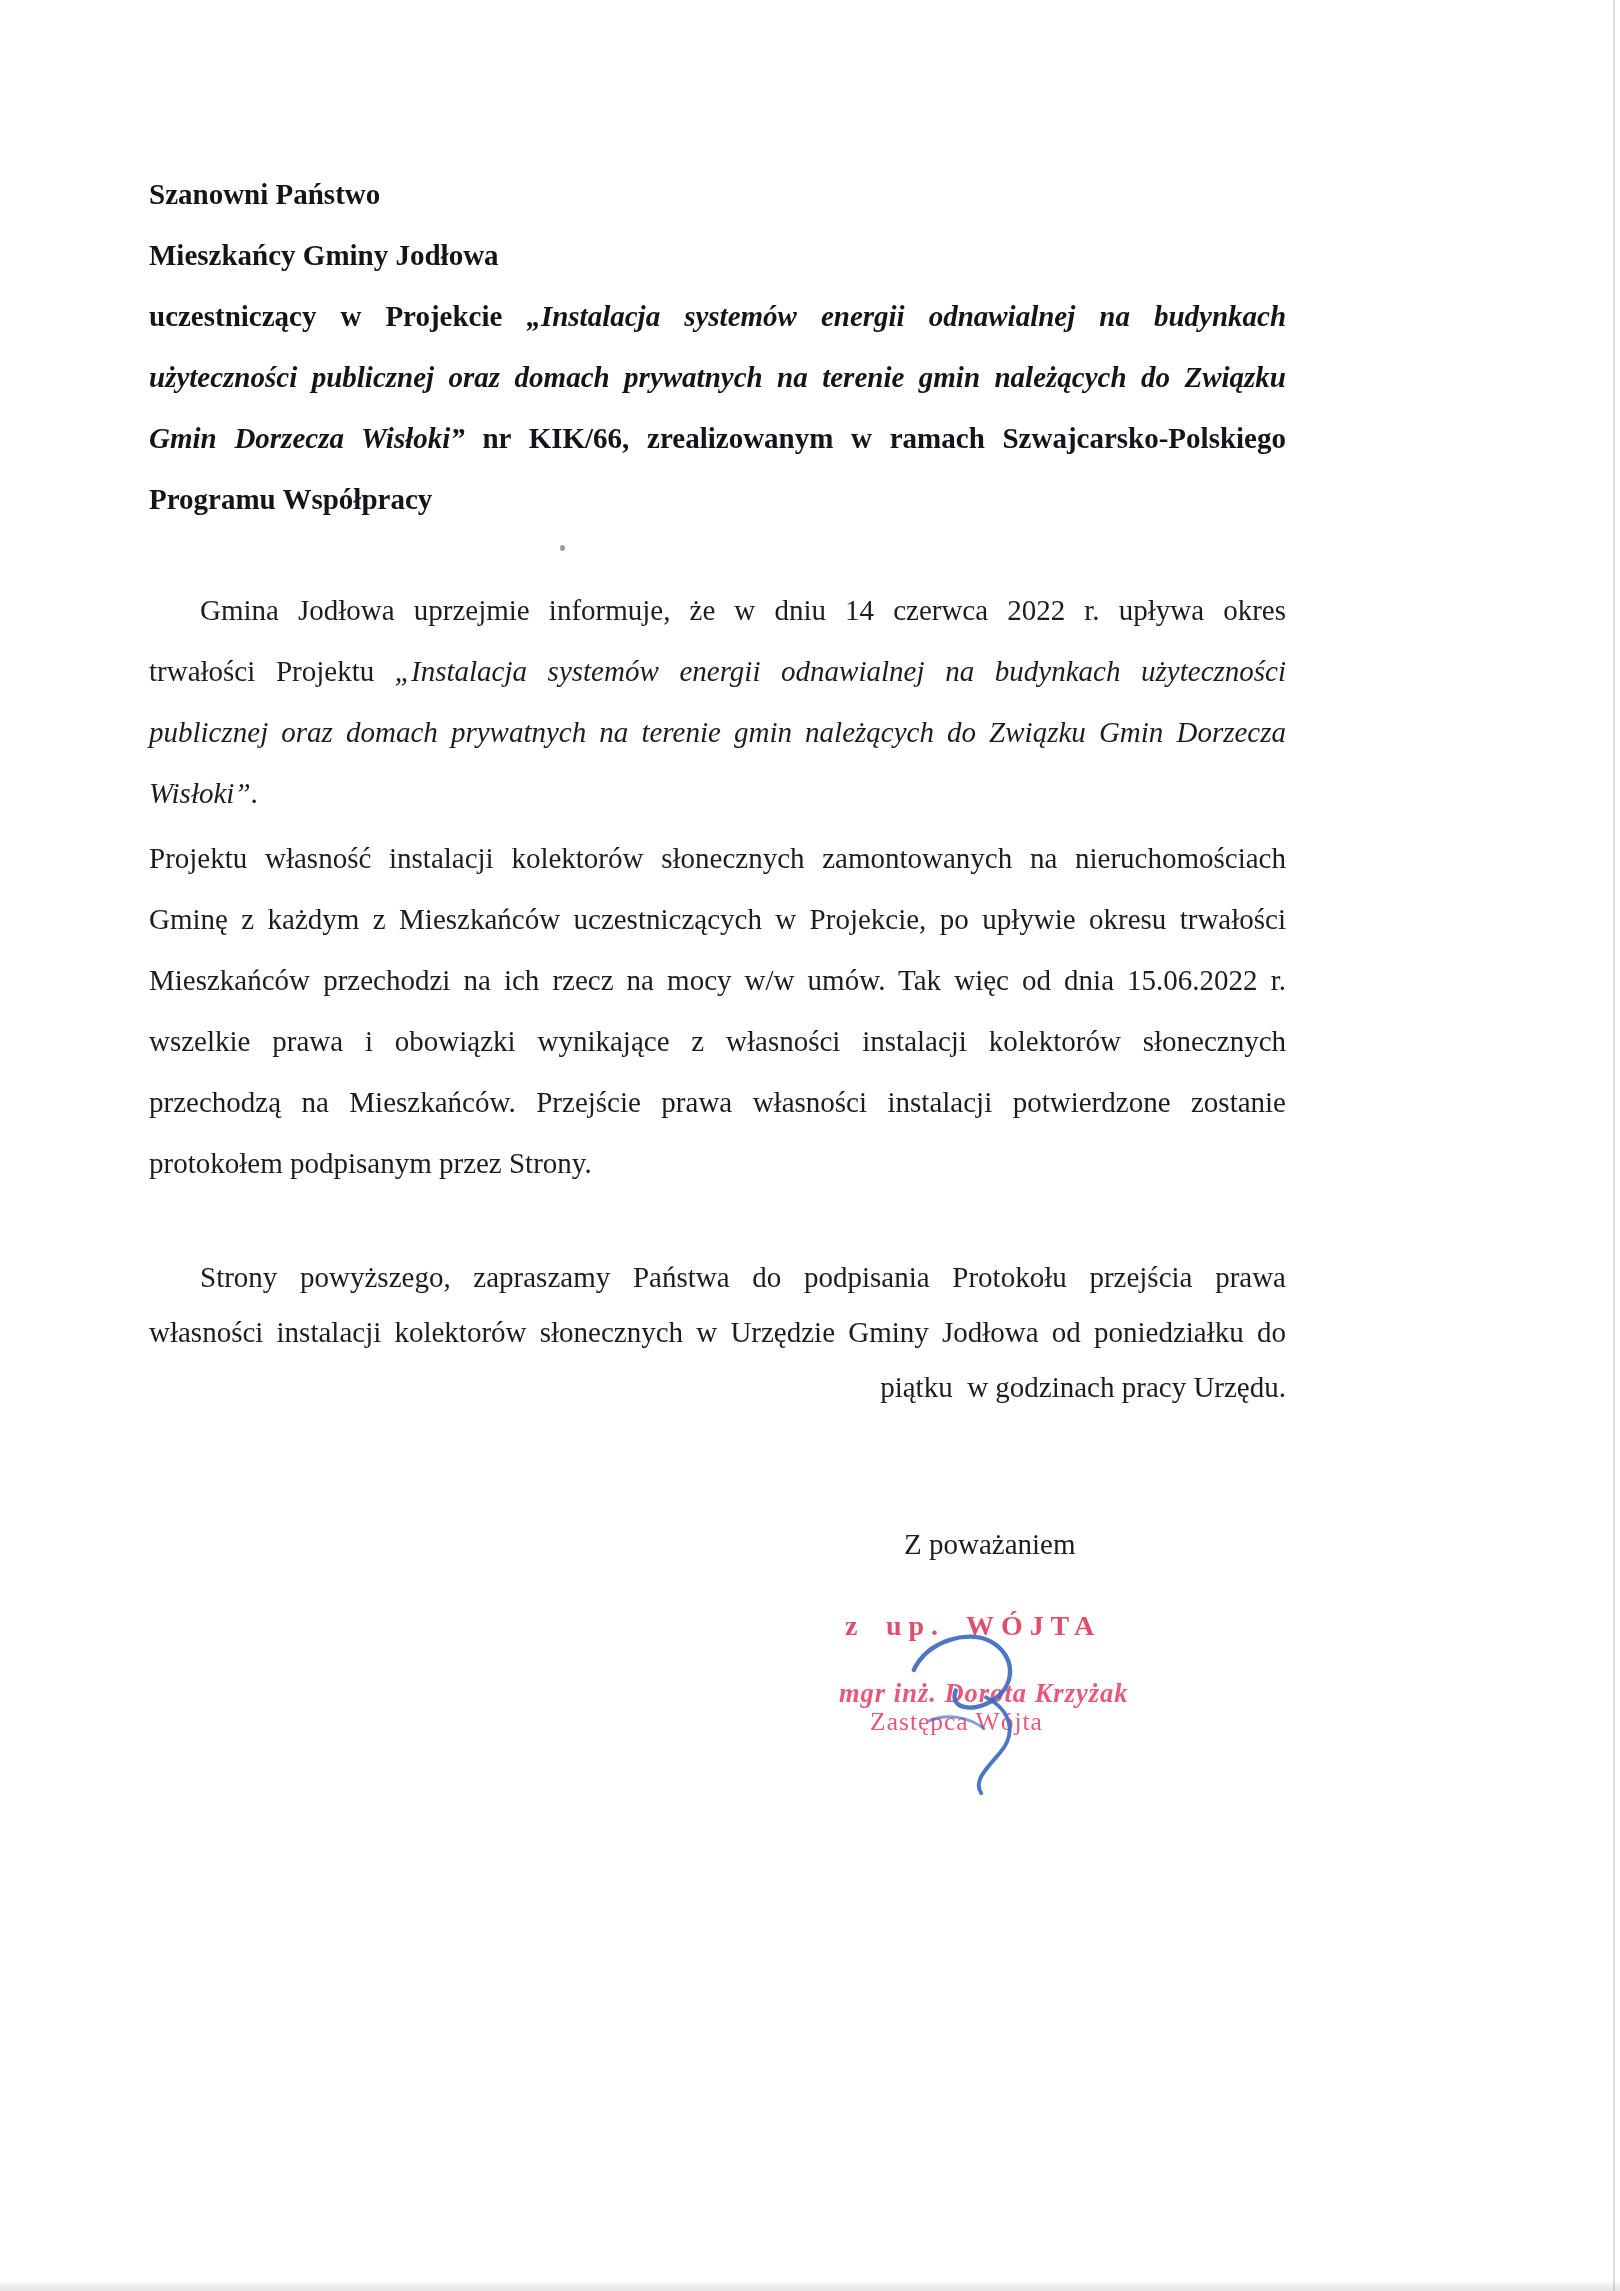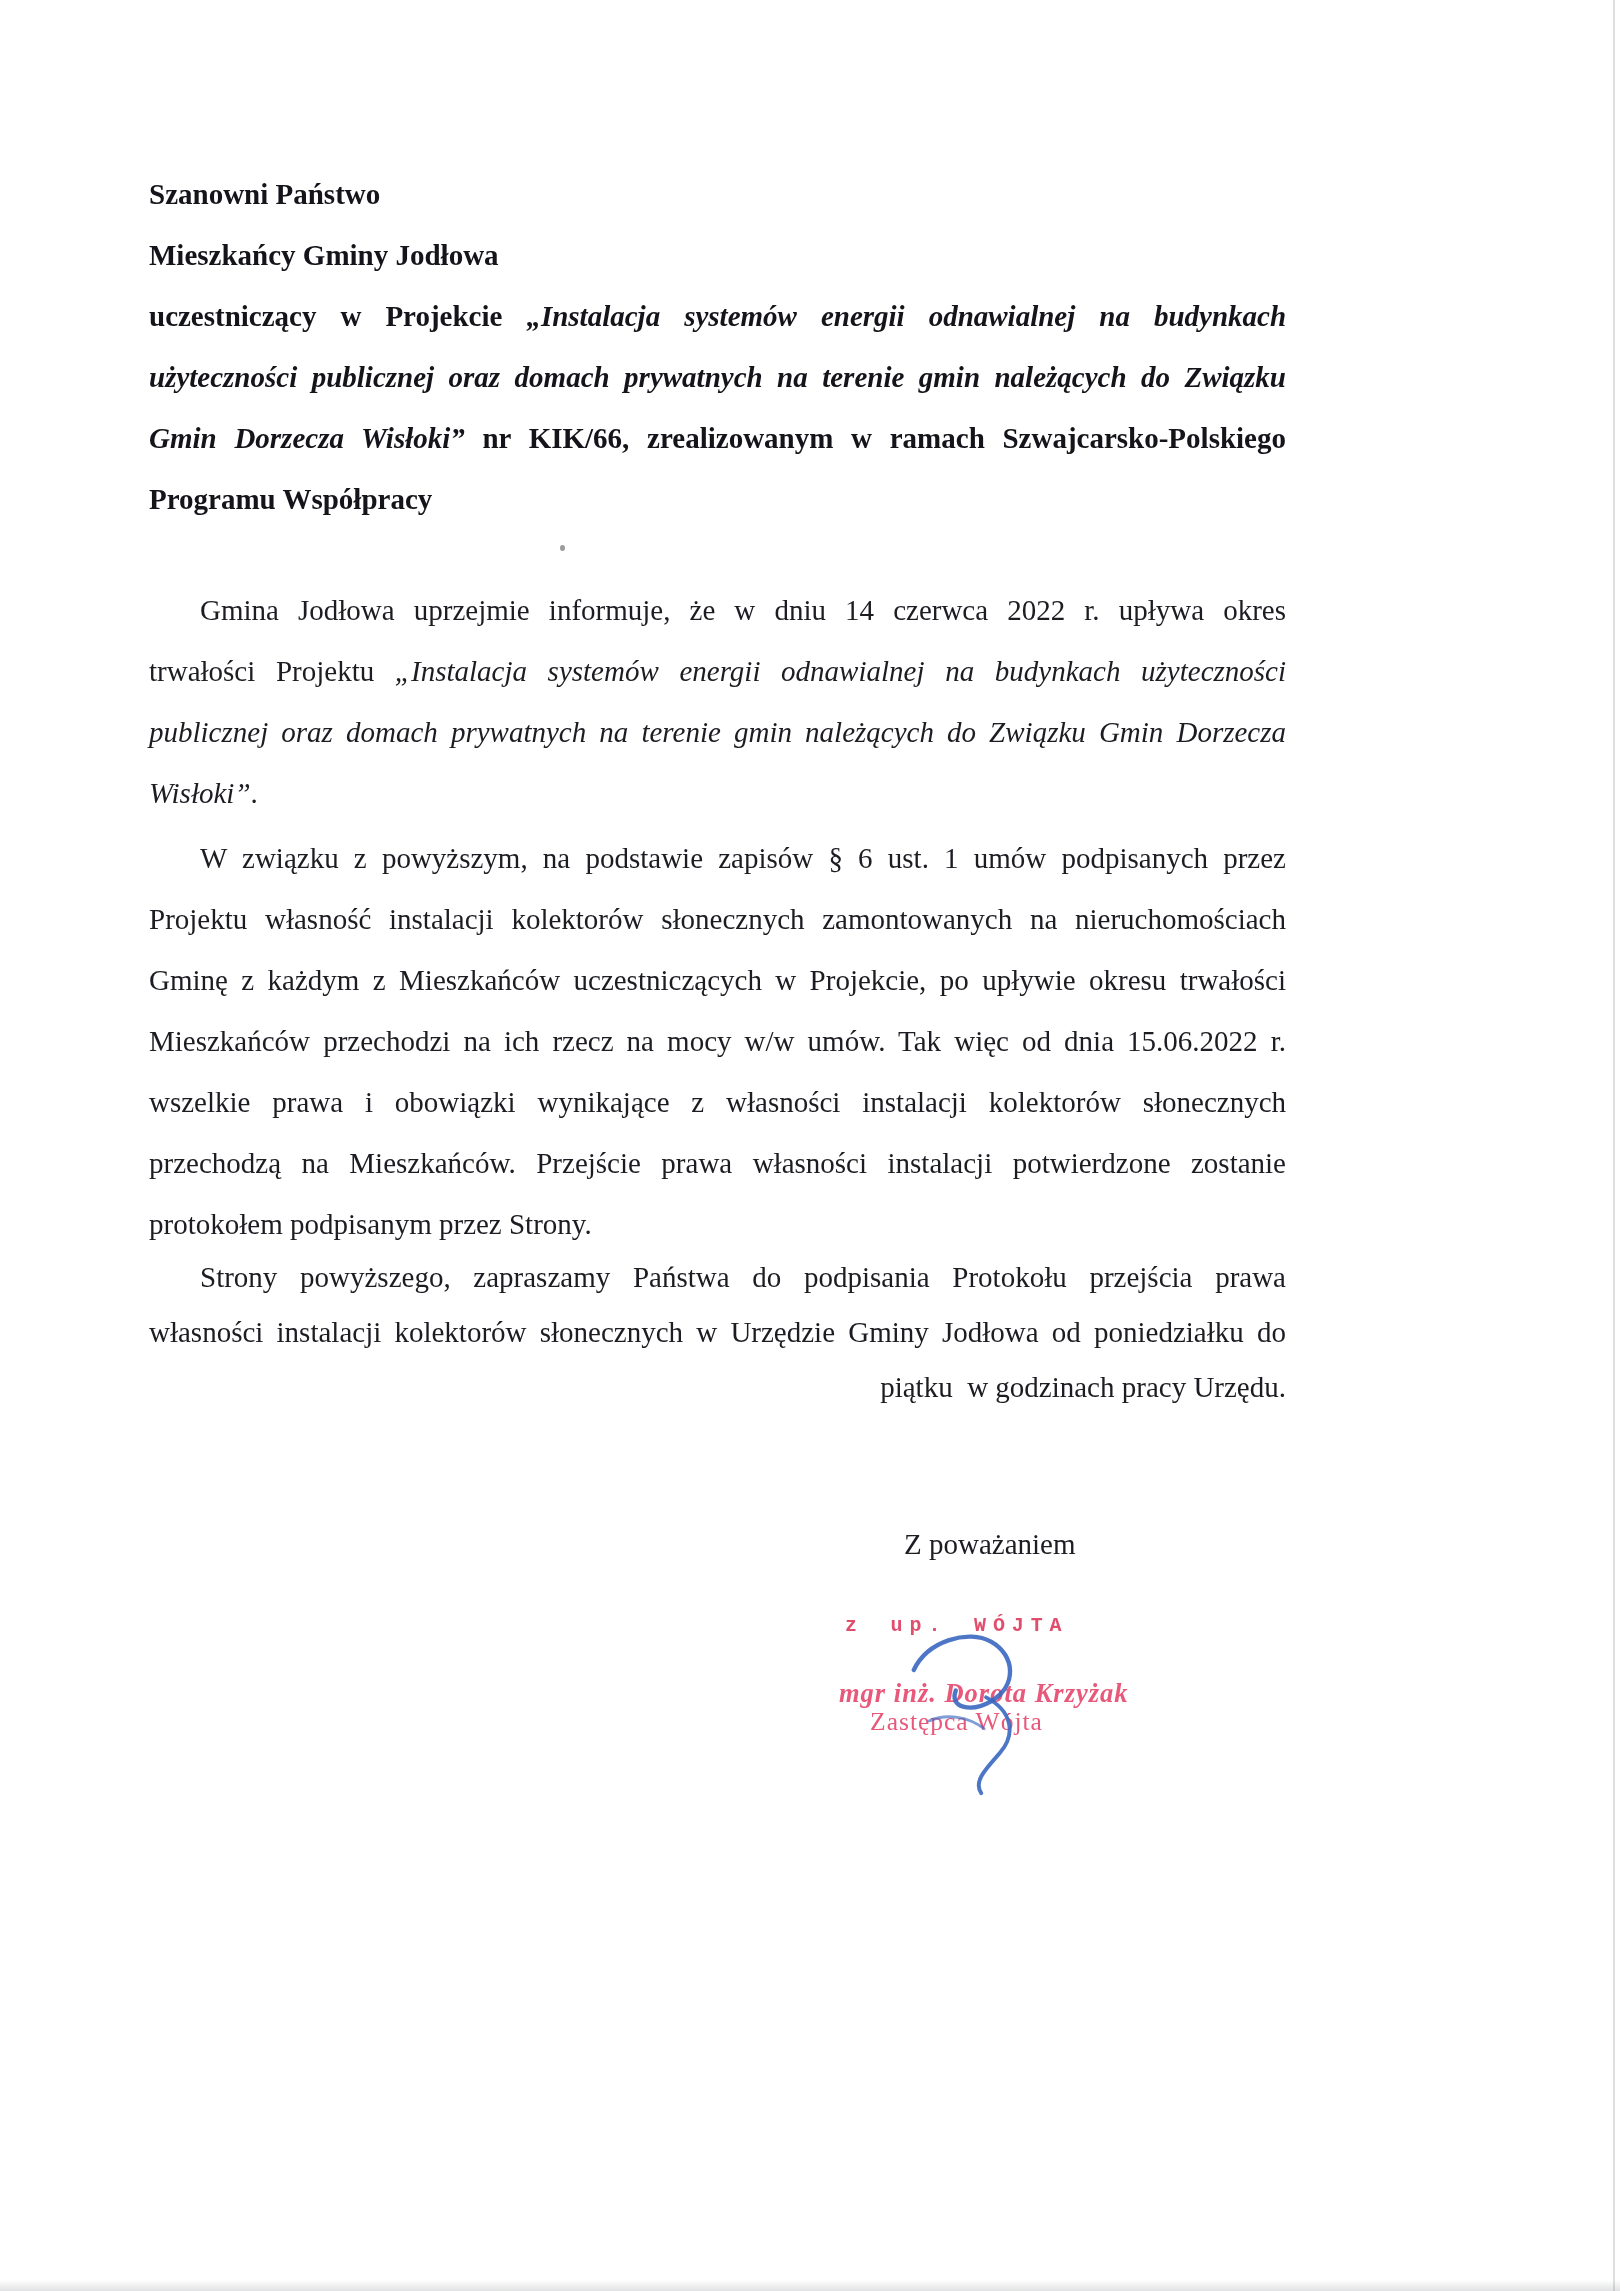--- a/index.html
+++ b/index.html
@@ -30,26 +30,26 @@
   
   .hdr .ln{color:#14141a;}
   
   .valediction{
     position:absolute;left:904px;top:1525px;
     font-size:29px;line-height:39px;color:#1c1c22;
   }
   
   .stamp-authority{
     position:absolute;left:845px;top:1609px;
-    font-size:20px;line-height:33px;
+    font-size:28px;line-height:33px;
     font-weight:bold;
     letter-spacing:6.9px;
     word-spacing:7.8px;
     color:#e14e6d;
-    font-family:Liberation Mono, monospace;
+    font-family:Liberation Serif, serif;
   }
   .stamp-name{
     position:absolute;left:839px;top:1678px;
     font-size:26.5px;line-height:31px;
     font-weight:bold;font-style:italic;
     color:#e8587a;
     letter-spacing:1px;
   }
   .stamp-title{
     position:absolute;left:839px;top:1707px;width:235px;
@@ -91,21 +91,20 @@
   <div class="artifact-dot"></div>
 
   <div class="block" style="top:580px;">
     <div class="ln just ind">Gmina Jodłowa uprzejmie informuje, że w dniu 14 czerwca 2022 r. upływa okres</div>
     <div class="ln just"><span>trwałości Projektu </span><span class="i">„Instalacja systemów energii odnawialnej na budynkach użyteczności</span></div>
     <div class="ln just i">publicznej oraz domach prywatnych na terenie gmin należących do Związku Gmin Dorzecza</div>
     <div class="ln"><span class="i">Wisłoki”</span><span>.</span></div>
   </div>
 
   <div class="block" style="top:828px;">
-    <div class="ln just ind">W związku z powyższym, na podstawie zapisów § 6 ust. 1 umów podpisanych przez</div>
     <div class="ln just">Projektu własność instalacji kolektorów słonecznych zamontowanych na nieruchomościach</div>
     <div class="ln just">Gminę z każdym z Mieszkańców uczestniczących w Projekcie, po upływie okresu trwałości</div>
     <div class="ln just">Mieszkańców przechodzi na ich rzecz na mocy w/w umów. Tak więc od dnia 15.06.2022 r.</div>
     <div class="ln just">wszelkie prawa i obowiązki wynikające z własności instalacji kolektorów słonecznych</div>
     <div class="ln just">przechodzą na Mieszkańców. Przejście prawa własności instalacji potwierdzone zostanie</div>
     <div class="ln">protokołem podpisanym przez Strony.</div>
   </div>
 
   <div class="block p3" style="top:1250px;">
     <div class="ln just ind">Strony powyższego, zapraszamy Państwa do podpisania Protokołu przejścia prawa</div>

